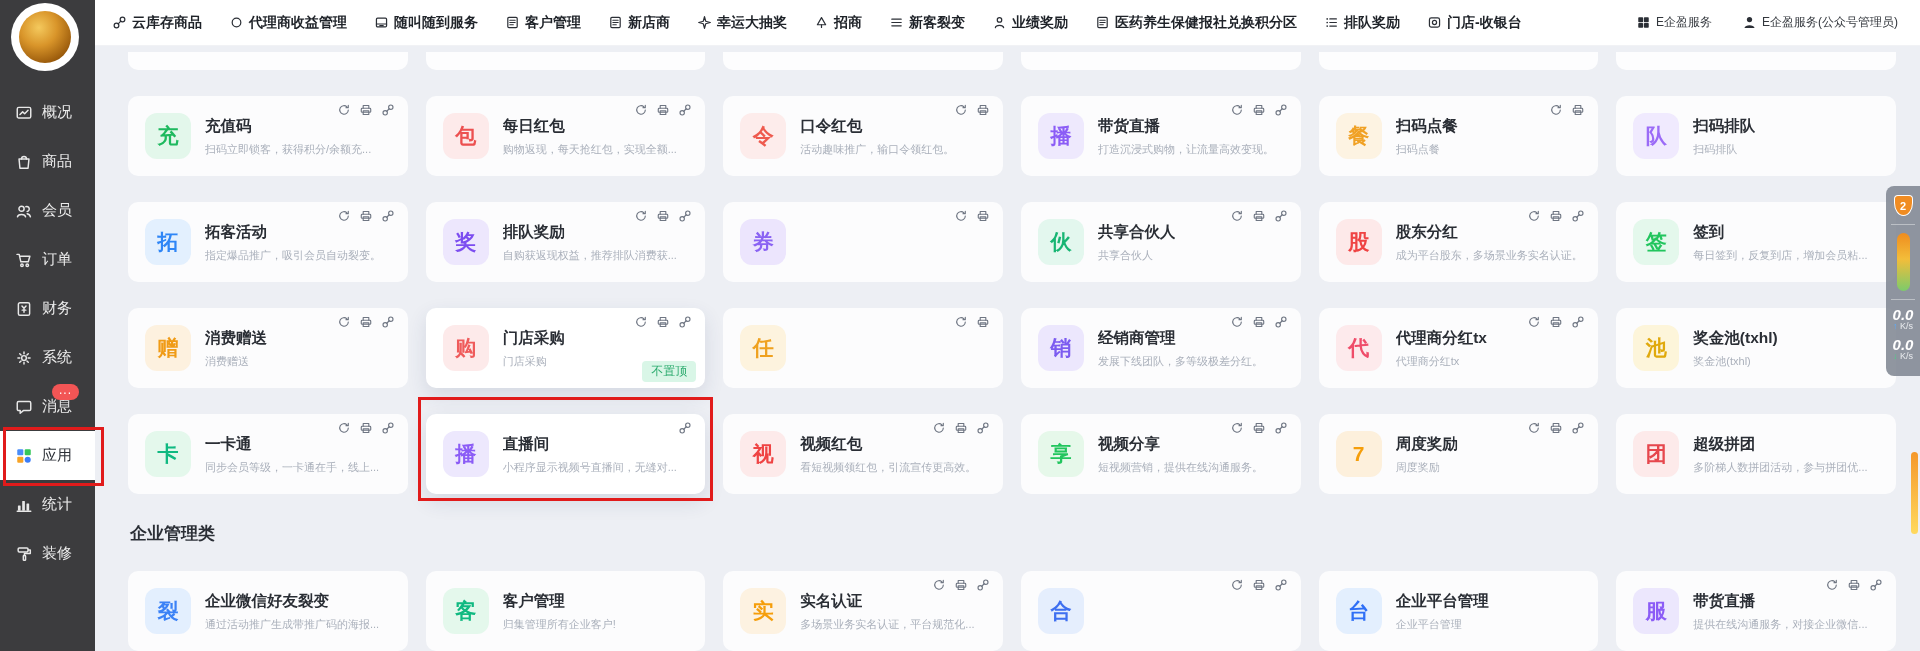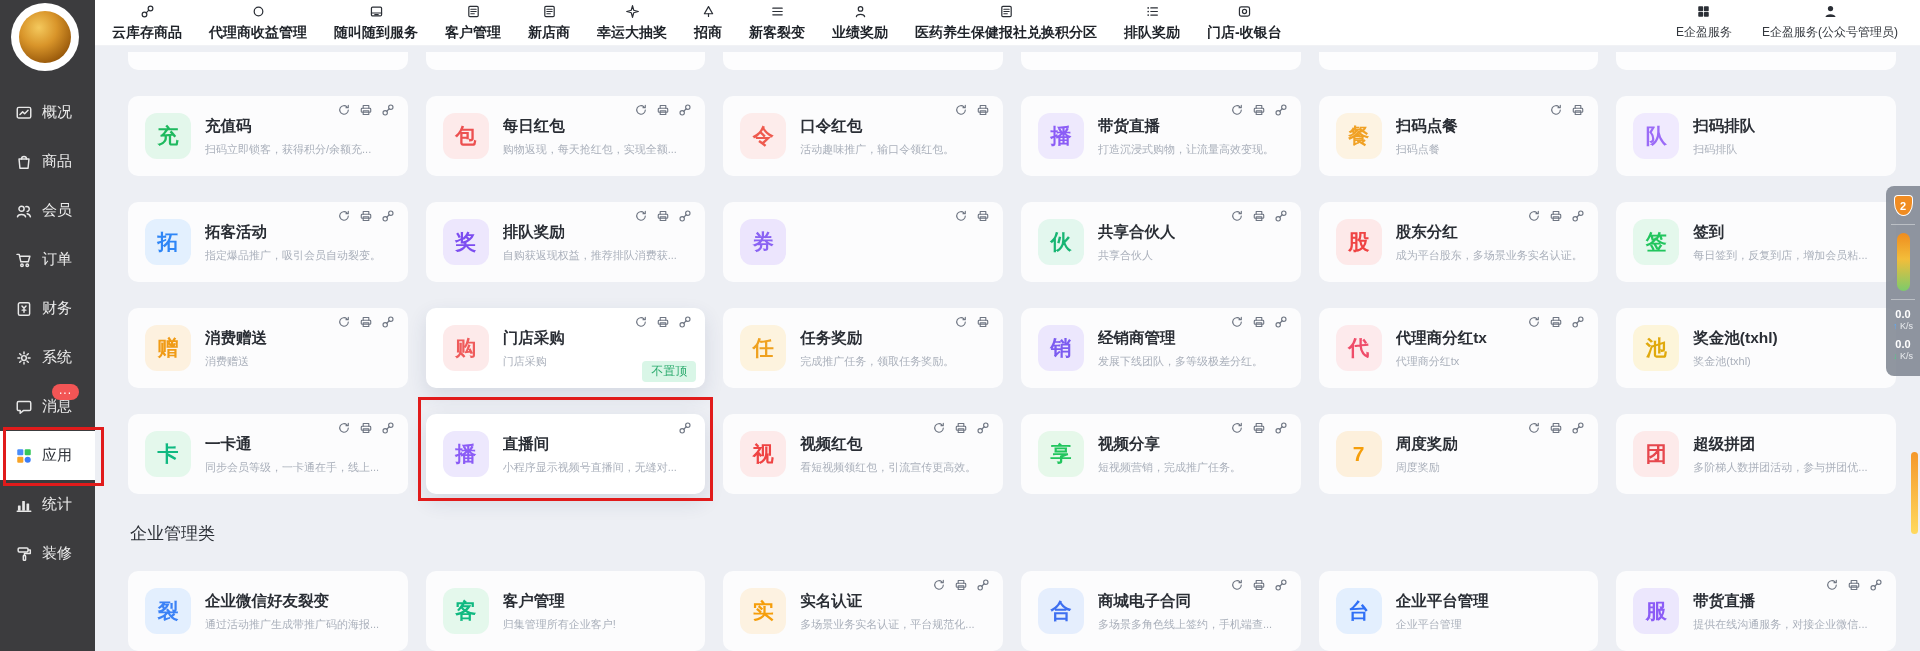--- a/index.html
+++ b/index.html
@@ -4,21 +4,21 @@
 <style>
   * { margin:0; padding:0; box-sizing:border-box; }
   html,body { width:1920px; height:651px; overflow:hidden; }
   body { font-family:"Liberation Sans","DejaVu Sans",sans-serif; background:#edeff4; position:relative; }
 
   
   .topbar { position:absolute; left:0; top:0; right:0; height:46px; background:#fff;
             display:flex; align-items:center; padding-left:112px; padding-right:22px; z-index:3;
             border-bottom:1px solid #f1f2f5; }
   .nav-items { display:flex; align-items:center; gap:27px; flex:1; }
-  .nav-item { display:flex; align-items:center; gap:5px; font-size:14px; font-weight:700; color:#1f2329; cursor:pointer; white-space:nowrap;flex-direction:column; }
+  .nav-item { display:flex; align-items:center; gap:5px; font-size:14px; font-weight:700; color:#1f2329; cursor:pointer; white-space:nowrap; }
   .nav-item .ic { width:15px; height:15px; display:inline-flex; color:#2b2f36; }
   .nav-right { display:flex; align-items:center; gap:30px; }
   .nav-right .nav-item { font-weight:400; font-size:12px; color:#33373d; }
   .ic svg { width:100%; height:100%; }
 
   
   .sidebar { position:absolute; left:0; top:0; bottom:0; width:95px; background:#3c3c3e; z-index:4; }
   .logo { position:absolute; left:11px; top:3px; width:68px; height:68px; border-radius:50%;
           background:#fff; z-index:6; display:flex; align-items:center; justify-content:center; }
   .logo-core { width:52px; height:52px; border-radius:50%;
@@ -33,21 +33,21 @@
                 padding:0 6px; letter-spacing:1px; }
   .anno { position:absolute; border:3px solid #e11b1b; pointer-events:none; z-index:9; }
   .anno-side { left:3px; right:-9px; top:-4px; bottom:-6px; }
 
   
   .main { position:absolute; left:95px; top:46px; right:0; bottom:0; padding:0 24px 0 33px; }
   .grid { display:grid; grid-template-columns:repeat(6,1fr); column-gap:18px; row-gap:26px; }
   .strip-row { margin-top:6px; }
   .strip { height:18px; background:rgba(255,255,255,.85); border-radius:0 0 10px 10px; }
   .cards { margin-top:26px; }
-  .section-title { margin:28px 0 0 2px; font-size:17px; font-weight:400; color:#2b2f36; }
+  .section-title { margin:28px 0 0 2px; font-size:17px; font-weight:700; color:#2b2f36; }
 
   .card { position:relative; height:80px; background:rgba(255,255,255,.8); border-radius:10px;
           display:flex; align-items:center; gap:14px; padding:0 14px 0 17px; cursor:pointer; }
   .card.elevated { background:#fff; box-shadow:0 8px 20px rgba(40,60,100,.12); }
   .tile { flex:0 0 46px; width:46px; height:46px; border-radius:12px; display:flex;
           align-items:center; justify-content:center; font-size:21px; font-weight:700; }
   .card-txt { min-width:0; }
   .card-title { font-size:15.5px; font-weight:700; color:#2a2e35; white-space:nowrap; overflow:hidden; }
   .card-desc { margin-top:5px; font-size:11px; color:#aab0bb; white-space:nowrap; overflow:hidden; }
   .card-actions { position:absolute; top:7px; right:13px; display:flex; gap:8px; color:#6f7683; }
@@ -60,21 +60,21 @@
   .net-widget { position:absolute; right:0; top:186px; width:34px; background:rgba(129,136,147,.88);
                 border-radius:8px 0 0 8px; padding:9px 0 8px; display:flex; flex-direction:column;
                 align-items:center; z-index:8; color:#fff; }
   .shield { width:19px; height:21px; background:#f08c22; border:1.5px solid #fff;
             border-radius:4px 4px 50% 50% / 4px 4px 62% 62%;
             display:flex; align-items:center; justify-content:center;
             color:#fff; font-size:11px; font-weight:700; }
   .nw-div { width:24px; height:1px; background:rgba(255,255,255,.4); margin:8px 0; }
   .therm { width:13px; height:58px; border-radius:7px;
            background:linear-gradient(#ef8c1e 0%, #f3bd3a 45%, #7ccb6a 100%); }
-  .nw-val { font-size:11px; font-weight:700; color:#fff; line-height:13px; }
+  .nw-val { font-size:15px; font-weight:700; color:#fff; line-height:13px;font-style:italic; }
   .nw-unit { font-size:9px; color:#e9ebee; line-height:11px; margin-bottom:6px; }
   .arr-up { color:#58aaff; } .arr-dn { color:#4ecf86; }
 
   .scroll-thumb { position:absolute; right:2px; top:452px; width:7px; height:82px; border-radius:4px;
                   background:linear-gradient(#f5982a,#ffd95e); z-index:8; cursor:grab; }
 </style>
 </head>
 <body>
 
 <div class="topbar">
@@ -709,24 +709,20 @@
               <svg viewBox="0 0 16 16" fill="none" stroke="currentColor" stroke-width="1.3" stroke-linecap="round" stroke-linejoin="round">
                 <path d="M4.8 6V2.8h6.4V6"></path>
                 <rect x="2.6" y="6" width="10.8" height="4.6" rx="1"></rect>
                 <rect x="4.8" y="9" width="6.4" height="4.2"></rect>
               </svg>
             </span>
           </div>
     <div class="tile" style="background: rgb(253, 243, 222); color: rgb(239, 161, 31);">
             <span class="glyph">任</span>
           </div>
-    <div class="card-txt">
-      <div class="card-title">任务奖励</div>
-      <div class="card-desc">完成推广任务，领取任务奖励。</div>
-    </div>
   </div>
         <div class="card">
     <div class="card-actions">
             <span class="act">
               <svg viewBox="0 0 16 16" fill="none" stroke="currentColor" stroke-width="1.3" stroke-linecap="round" stroke-linejoin="round">
                 <path d="M12.9 8a4.9 4.9 0 1 1-1.5-3.6"></path>
                 <polyline points="12.9 2.7 12.9 5.3 10.3 5.3"></polyline>
               </svg>
             </span>
             <span class="act">
@@ -895,21 +891,21 @@
                 <circle cx="11.2" cy="4.8" r="2.5"></circle>
                 <line x1="6.6" y1="9.4" x2="9.4" y2="6.6"></line>
               </svg>
             </span>
           </div>
     <div class="tile" style="background: rgb(230, 248, 234); color: rgb(34, 197, 94);">
             <span class="glyph">享</span>
           </div>
     <div class="card-txt">
       <div class="card-title">视频分享</div>
-      <div class="card-desc">短视频营销，完成推广任务。</div>
+      <div class="card-desc">短视频营销，提供在线沟通服务。</div>
     </div>
   </div>
         <div class="card">
     <div class="card-actions">
             <span class="act">
               <svg viewBox="0 0 16 16" fill="none" stroke="currentColor" stroke-width="1.3" stroke-linecap="round" stroke-linejoin="round">
                 <path d="M12.9 8a4.9 4.9 0 1 1-1.5-3.6"></path>
                 <polyline points="12.9 2.7 12.9 5.3 10.3 5.3"></polyline>
               </svg>
             </span>
@@ -1019,24 +1015,20 @@
               <svg viewBox="0 0 16 16" fill="none" stroke="currentColor" stroke-width="1.3" stroke-linecap="round" stroke-linejoin="round">
                 <circle cx="4.8" cy="11.2" r="2.5"></circle>
                 <circle cx="11.2" cy="4.8" r="2.5"></circle>
                 <line x1="6.6" y1="9.4" x2="9.4" y2="6.6"></line>
               </svg>
             </span>
           </div>
     <div class="tile" style="background: rgb(229, 238, 253); color: rgb(62, 111, 240);">
             <span class="glyph">合</span>
           </div>
-    <div class="card-txt">
-      <div class="card-title">商城电子合同</div>
-      <div class="card-desc">多场景多角色线上签约，手机端查...</div>
-    </div>
   </div>
         <div class="card">
     <div class="card-actions"></div>
     <div class="tile" style="background: rgb(227, 239, 254); color: rgb(47, 111, 246);">
             <span class="glyph">台</span>
           </div>
     <div class="card-txt">
       <div class="card-title">企业平台管理</div>
       <div class="card-desc">企业平台管理</div>
     </div>

